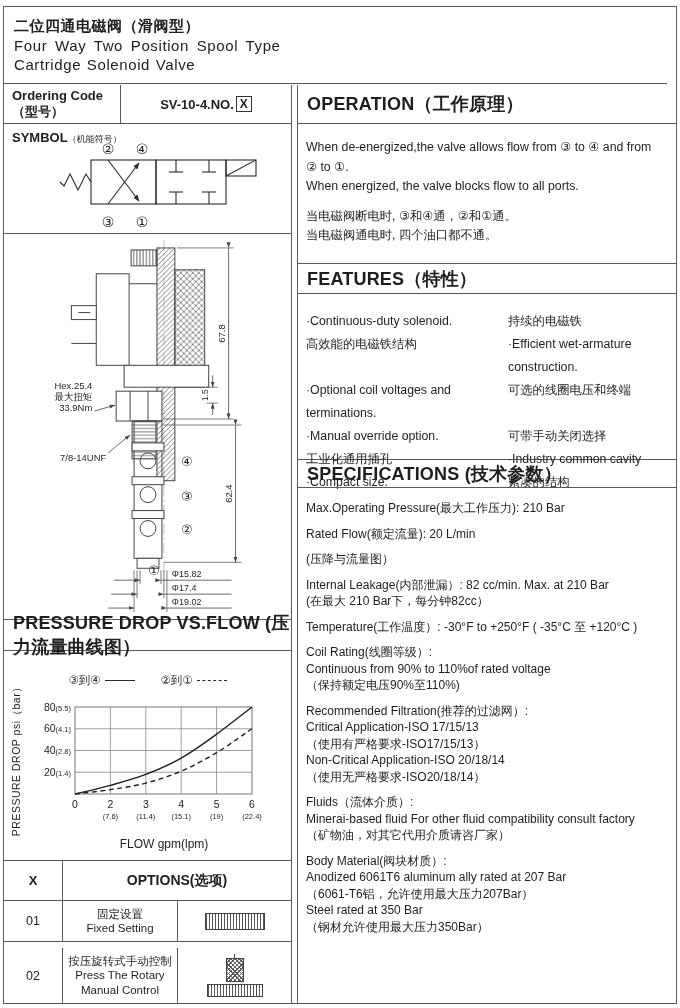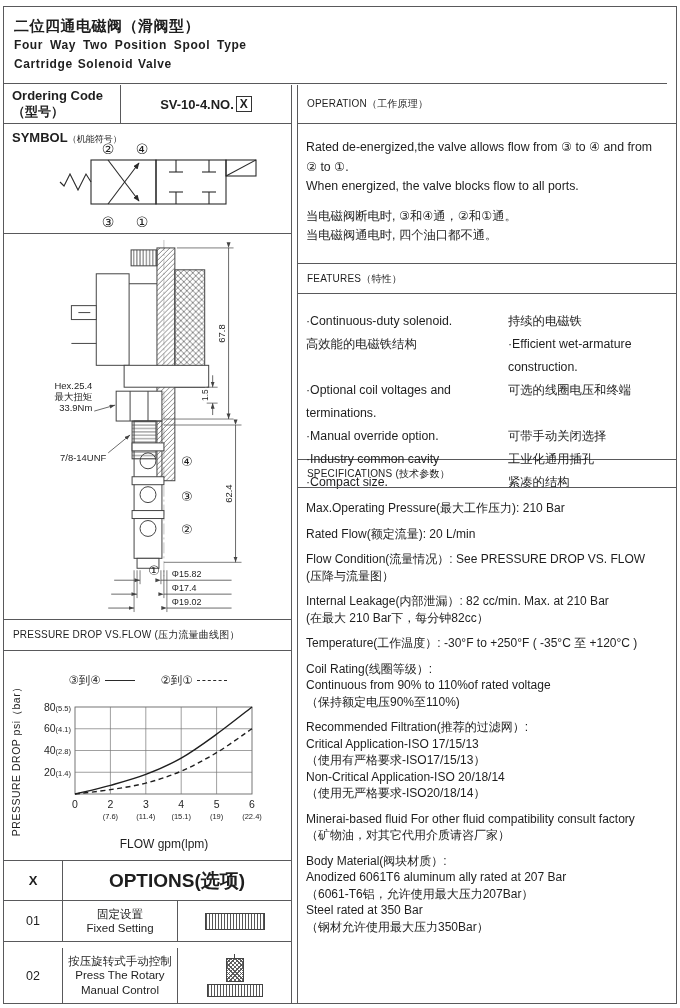--- a/index.html
+++ b/index.html
@@ -2,42 +2,42 @@
 <html><head>
 <meta charset="utf-8">
 <style>
   html,body{margin:0;padding:0;background:#fff;}
   body{width:680px;height:1008px;position:relative;font-family:"Liberation Sans","DejaVu Sans",sans-serif;color:#1e1e1e;-webkit-font-smoothing:antialiased;}
   *{box-sizing:border-box;}
   #frame{position:absolute;left:3px;top:6px;right:3px;bottom:4px;border:1px solid #59595b;}
   
   #title-block{position:absolute;top:0;left:0;right:9px;height:77px;border-bottom:1px solid #59595b;padding:8px 0 0 10px;}
   .title-zh{font-size:15px;font-weight:700;line-height:21px;letter-spacing:.5px;}
-  .title-en{font-size:12px;font-weight:700;line-height:19px;letter-spacing:.6px;word-spacing:3px;}
+  .title-en{font-size:15px;font-weight:400;line-height:19px;letter-spacing:.6px;word-spacing:3px;}
   
   #left-col{position:absolute;top:78px;left:0;width:288px;bottom:0;border-right:1px solid #59595b;display:flex;flex-direction:column;}
   #right-col{position:absolute;top:78px;left:293px;right:0;bottom:0;border-left:1px solid #59595b;display:flex;flex-direction:column;}
   .sec{border-bottom:1px solid #59595b;position:relative;flex:0 0 auto;}
   .sec:last-child{border-bottom:none;flex:1 1 auto;}
-  .hdr{display:flex;align-items:center;padding-left:9px;font-size:10px;font-weight:400;letter-spacing:.2px;}
+  .hdr{display:flex;align-items:center;padding-left:9px;font-size:18px;font-weight:700;letter-spacing:.2px;}
   
   .sec-ordering{height:39px;display:flex;}
   .ord-cell1{width:117px;border-right:1px solid #59595b;display:flex;align-items:center;padding-left:8px;font-size:13px;font-weight:700;}
   .ord-cell2{flex:1;display:flex;align-items:center;justify-content:center;font-size:13px;font-weight:700;}
   .code-box{display:inline-block;border:1px solid #333;padding:0 3px;margin-left:2px;font-size:12px;line-height:14px;}
   
   .sec-symbol{height:110px;}
   .sec-drawing{height:386px;}
   .sec-chart-hdr{height:31px;}
   .sec-chart{height:210px;}
   .sec-options{display:flex;flex-direction:column;}
   
   .opt-head{flex:0 0 40px;display:flex;border-bottom:1px solid #59595b;}
   .opt-head .c1{width:59px;border-right:1px solid #59595b;display:flex;align-items:center;justify-content:center;font-size:13px;font-weight:700;}
-  .opt-head .c2{flex:1;display:flex;align-items:center;justify-content:center;font-size:19px;font-weight:700;}
+  .opt-head .c2{flex:1;display:flex;align-items:center;justify-content:center;font-size:14px;font-weight:700;}
   .opt-row{display:flex;border-bottom:1px solid #59595b;flex:1 1 auto;}
   .opt-row:last-child{border-bottom:none;}
   .opt-row .c1{width:59px;border-right:1px solid #59595b;display:flex;align-items:center;justify-content:center;font-size:12.5px;}
   .opt-row .c2{width:115px;border-right:1px solid #59595b;display:flex;flex-direction:column;align-items:center;justify-content:center;font-size:11.5px;line-height:14.5px;text-align:center;}
   .opt-row .c3{flex:1;display:flex;flex-direction:column;align-items:center;justify-content:center;}
   .knurl-bar{border:1px solid #444;background:repeating-linear-gradient(90deg,#555 0 1px,transparent 1px 3px);}
   .knob{border:1px solid #444;background:repeating-linear-gradient(45deg,rgba(80,80,80,.9) 0 1px,transparent 1px 3px),repeating-linear-gradient(-45deg,rgba(80,80,80,.9) 0 1px,transparent 1px 3px);}
   .pin{width:1px;height:4px;background:#444;}
   
   .hdr-row{height:39px;}
@@ -287,21 +287,21 @@
               <div class="knurl-bar" style="width: 56px; height: 13px; margin-top: 2px;"></div>
             </div>
           </div>
         </div>
     </div>
   </div>
 
   <div id="right-col">
     <div class="sec hdr hdr-row">OPERATION（工作原理）</div>
     <div class="sec op-body" id="operation-body">
-        <div>Rated de-energized,the valve allows flow from ③ to ④ and from</div>
+        <div>When de-energized,the valve allows flow from ③ to ④ and from</div>
         <div>② to ①.</div>
         <div>When energized, the valve blocks flow to all ports.</div>
         <div class="op-gap"></div>
         <div>当电磁阀断电时, ③和④通，②和①通。</div>
         <div>当电磁阀通电时, 四个油口都不通。</div>
       </div>
     <div class="sec hdr hdr-row2">FEATURES（特性）</div>
     <div class="sec feat-body" id="features-list">
         <div class="feat-row">
           <div>·Continuous-duty  solenoid.</div>
@@ -313,38 +313,37 @@
         </div>
         <div class="feat-row">
           <div>·Optional coil voltages and terminations.</div>
           <div>可选的线圈电压和终端</div>
         </div>
         <div class="feat-row">
           <div>·Manual override option.</div>
           <div>可带手动关闭选择</div>
         </div>
         <div class="feat-row">
+          <div>工业化通用插孔</div>
           <div>·Industry common cavity</div>
-          <div>工业化通用插孔</div>
         </div>
         <div class="feat-row">
           <div>·Compact size.</div>
           <div>紧凑的结构</div>
         </div>
       </div>
     <div class="sec hdr hdr-row3">SPECIFICATIONS (技术参数）</div>
     <div class="sec spec-body" id="spec-body">
         <div class="spec-para">
           <div>Max.Operating Pressure(最大工作压力): 210 Bar</div>
         </div>
         <div class="spec-para">
           <div>Rated Flow(额定流量): 20 L/min</div>
         </div>
         <div class="spec-para">
-          <div>Flow Condition(流量情况）: See PRESSURE DROP VS. FLOW</div>
           <div>(压降与流量图）</div>
         </div>
         <div class="spec-para">
           <div>Internal Leakage(内部泄漏）: 82 cc/min. Max. at 210 Bar</div>
           <div>(在最大 210 Bar下，每分钟82cc）</div>
         </div>
         <div class="spec-para">
           <div>Temperature(工作温度）: -30°F to +250°F  ( -35°C 至 +120°C )</div>
         </div>
         <div class="spec-para">
@@ -353,20 +352,21 @@
           <div>（保持额定电压90%至110%)</div>
         </div>
         <div class="spec-para">
           <div>Recommended Filtration(推荐的过滤网）:</div>
           <div>Critical Application-ISO 17/15/13</div>
           <div>（使用有严格要求-ISO17/15/13）</div>
           <div>Non-Critical Application-ISO 20/18/14</div>
           <div>（使用无严格要求-ISO20/18/14）</div>
         </div>
         <div class="spec-para">
+          <div>Fluids（流体介质）:</div>
           <div>Minerai-based fluid For other  fluid compatibility consult  factory</div>
           <div>（矿物油，对其它代用介质请咨厂家）</div>
         </div>
         <div class="spec-para">
           <div>Body Material(阀块材质）:</div>
           <div>Anodized 6061T6 aluminum ally rated at 207 Bar</div>
           <div>（6061-T6铝，允许使用最大压力207Bar）</div>
           <div>Steel rated at 350 Bar</div>
           <div>（钢材允许使用最大压力350Bar）</div>
         </div>

